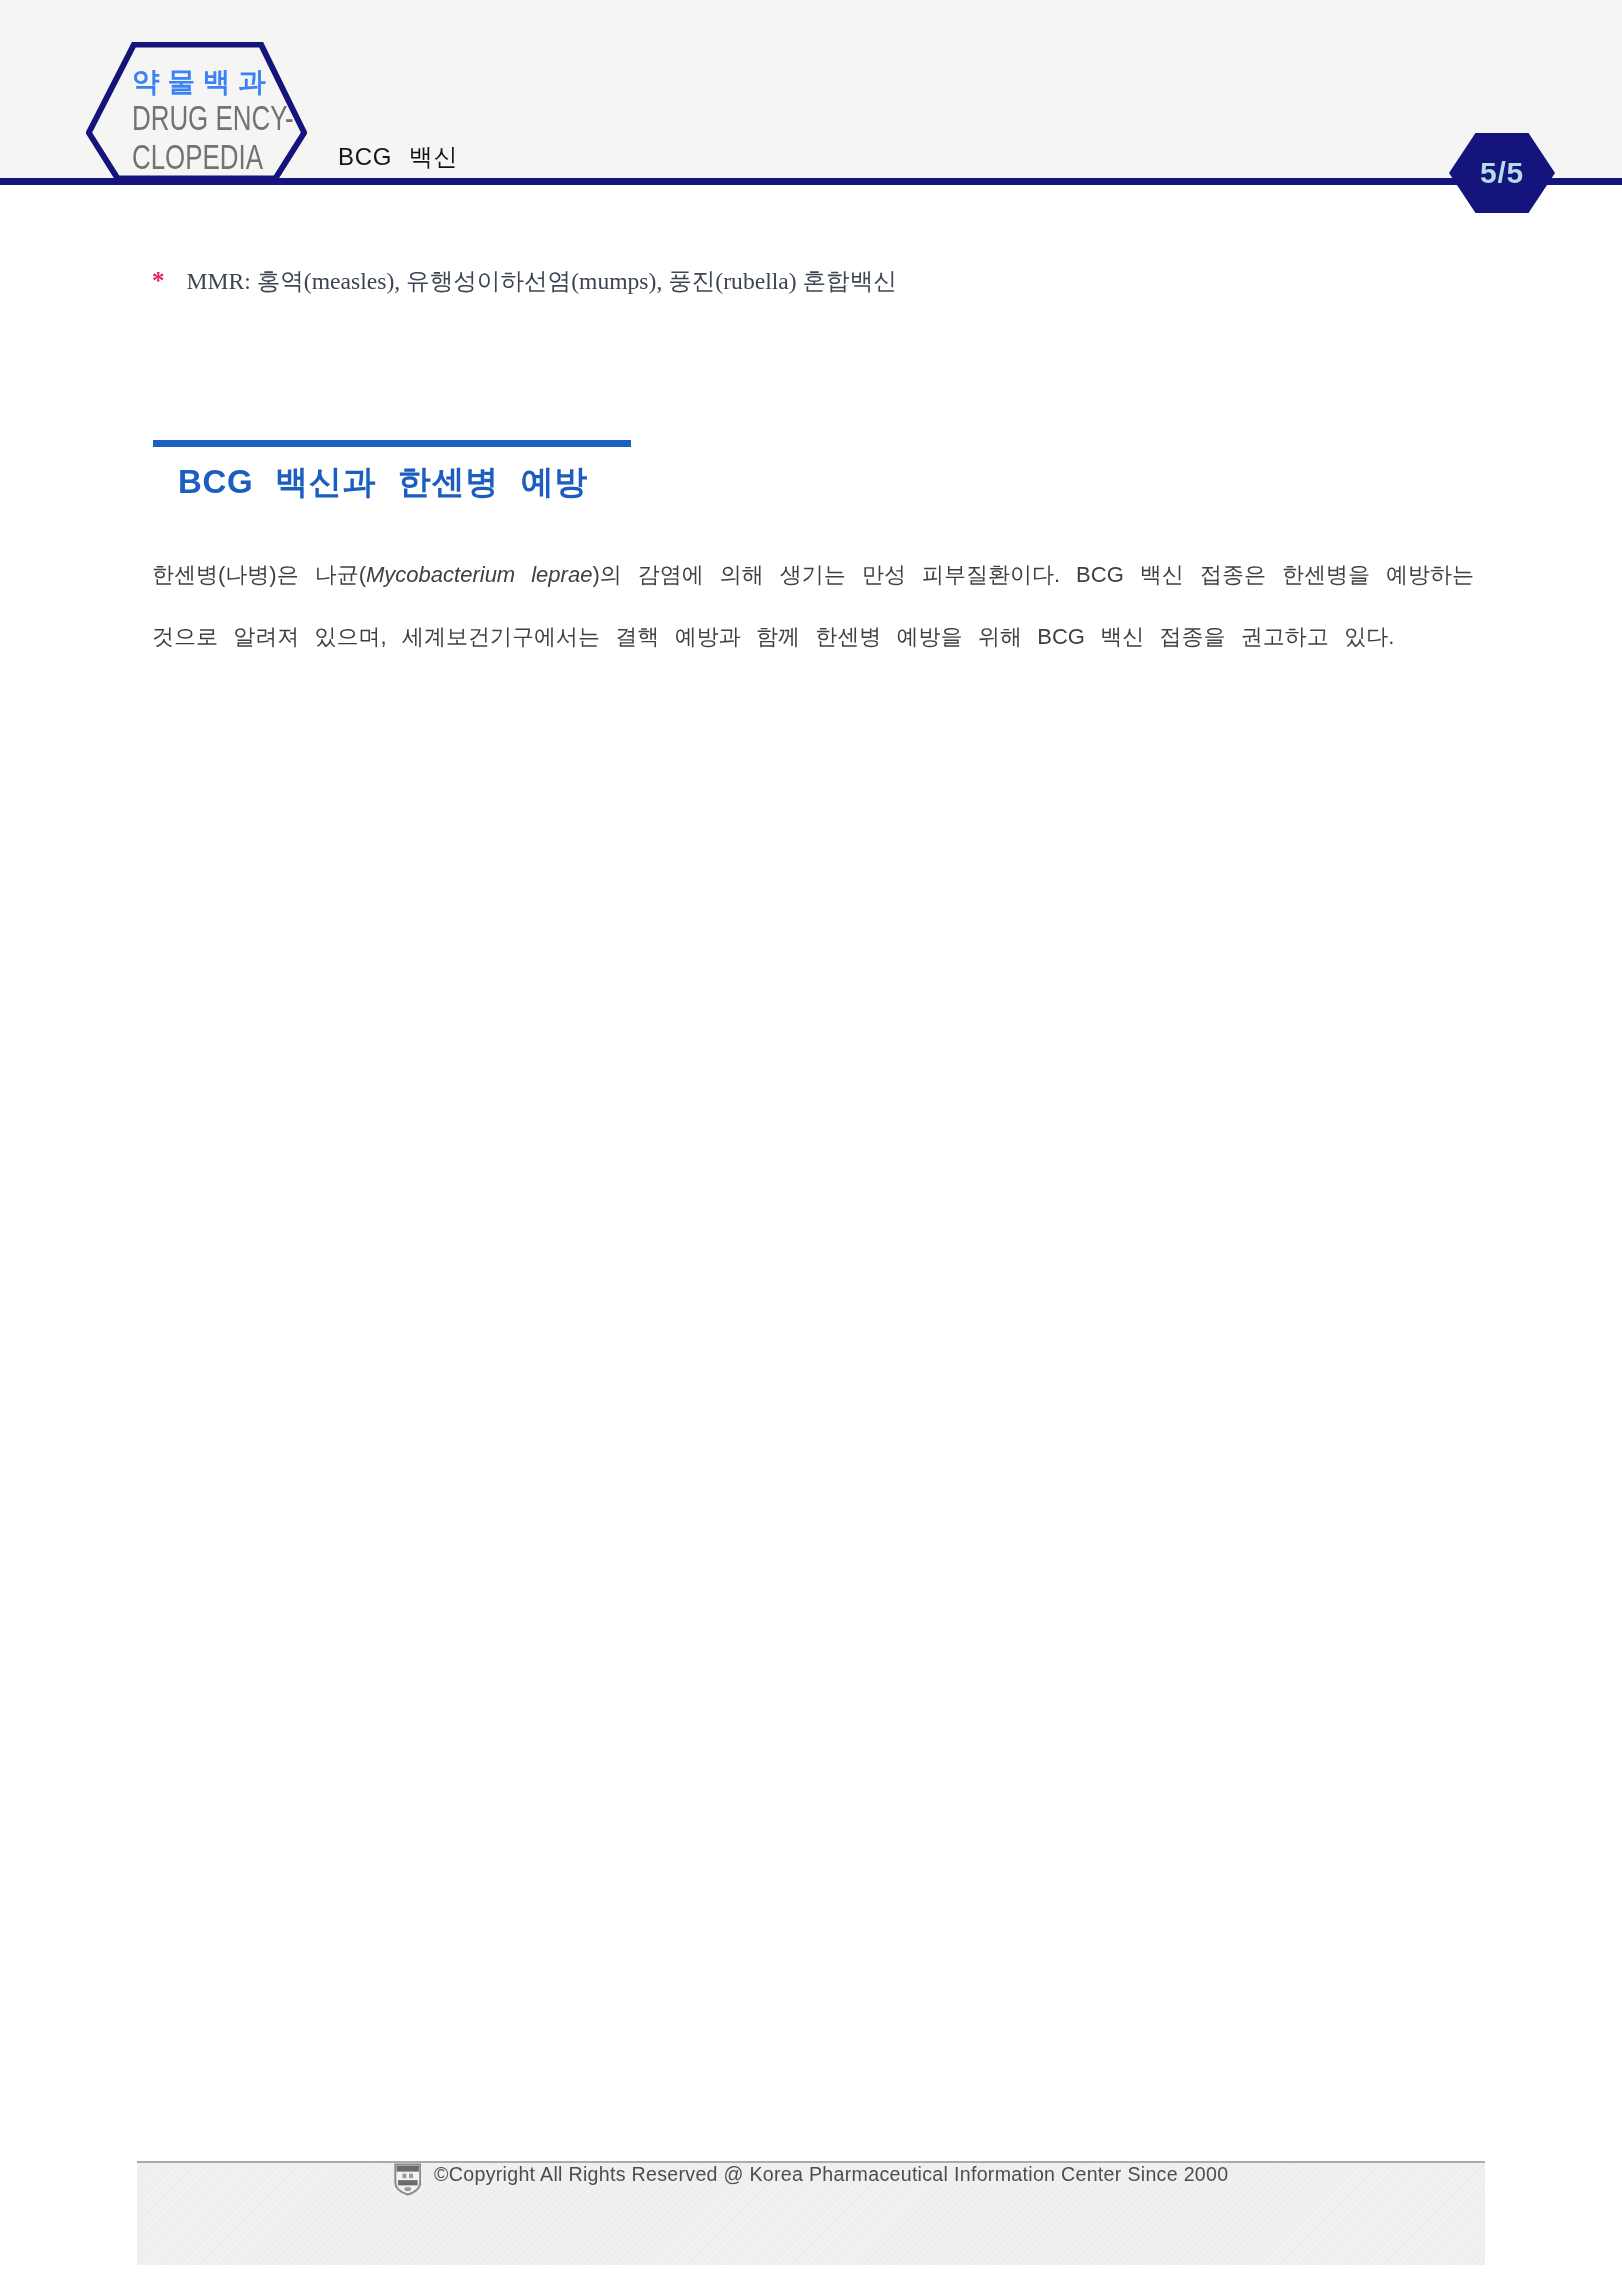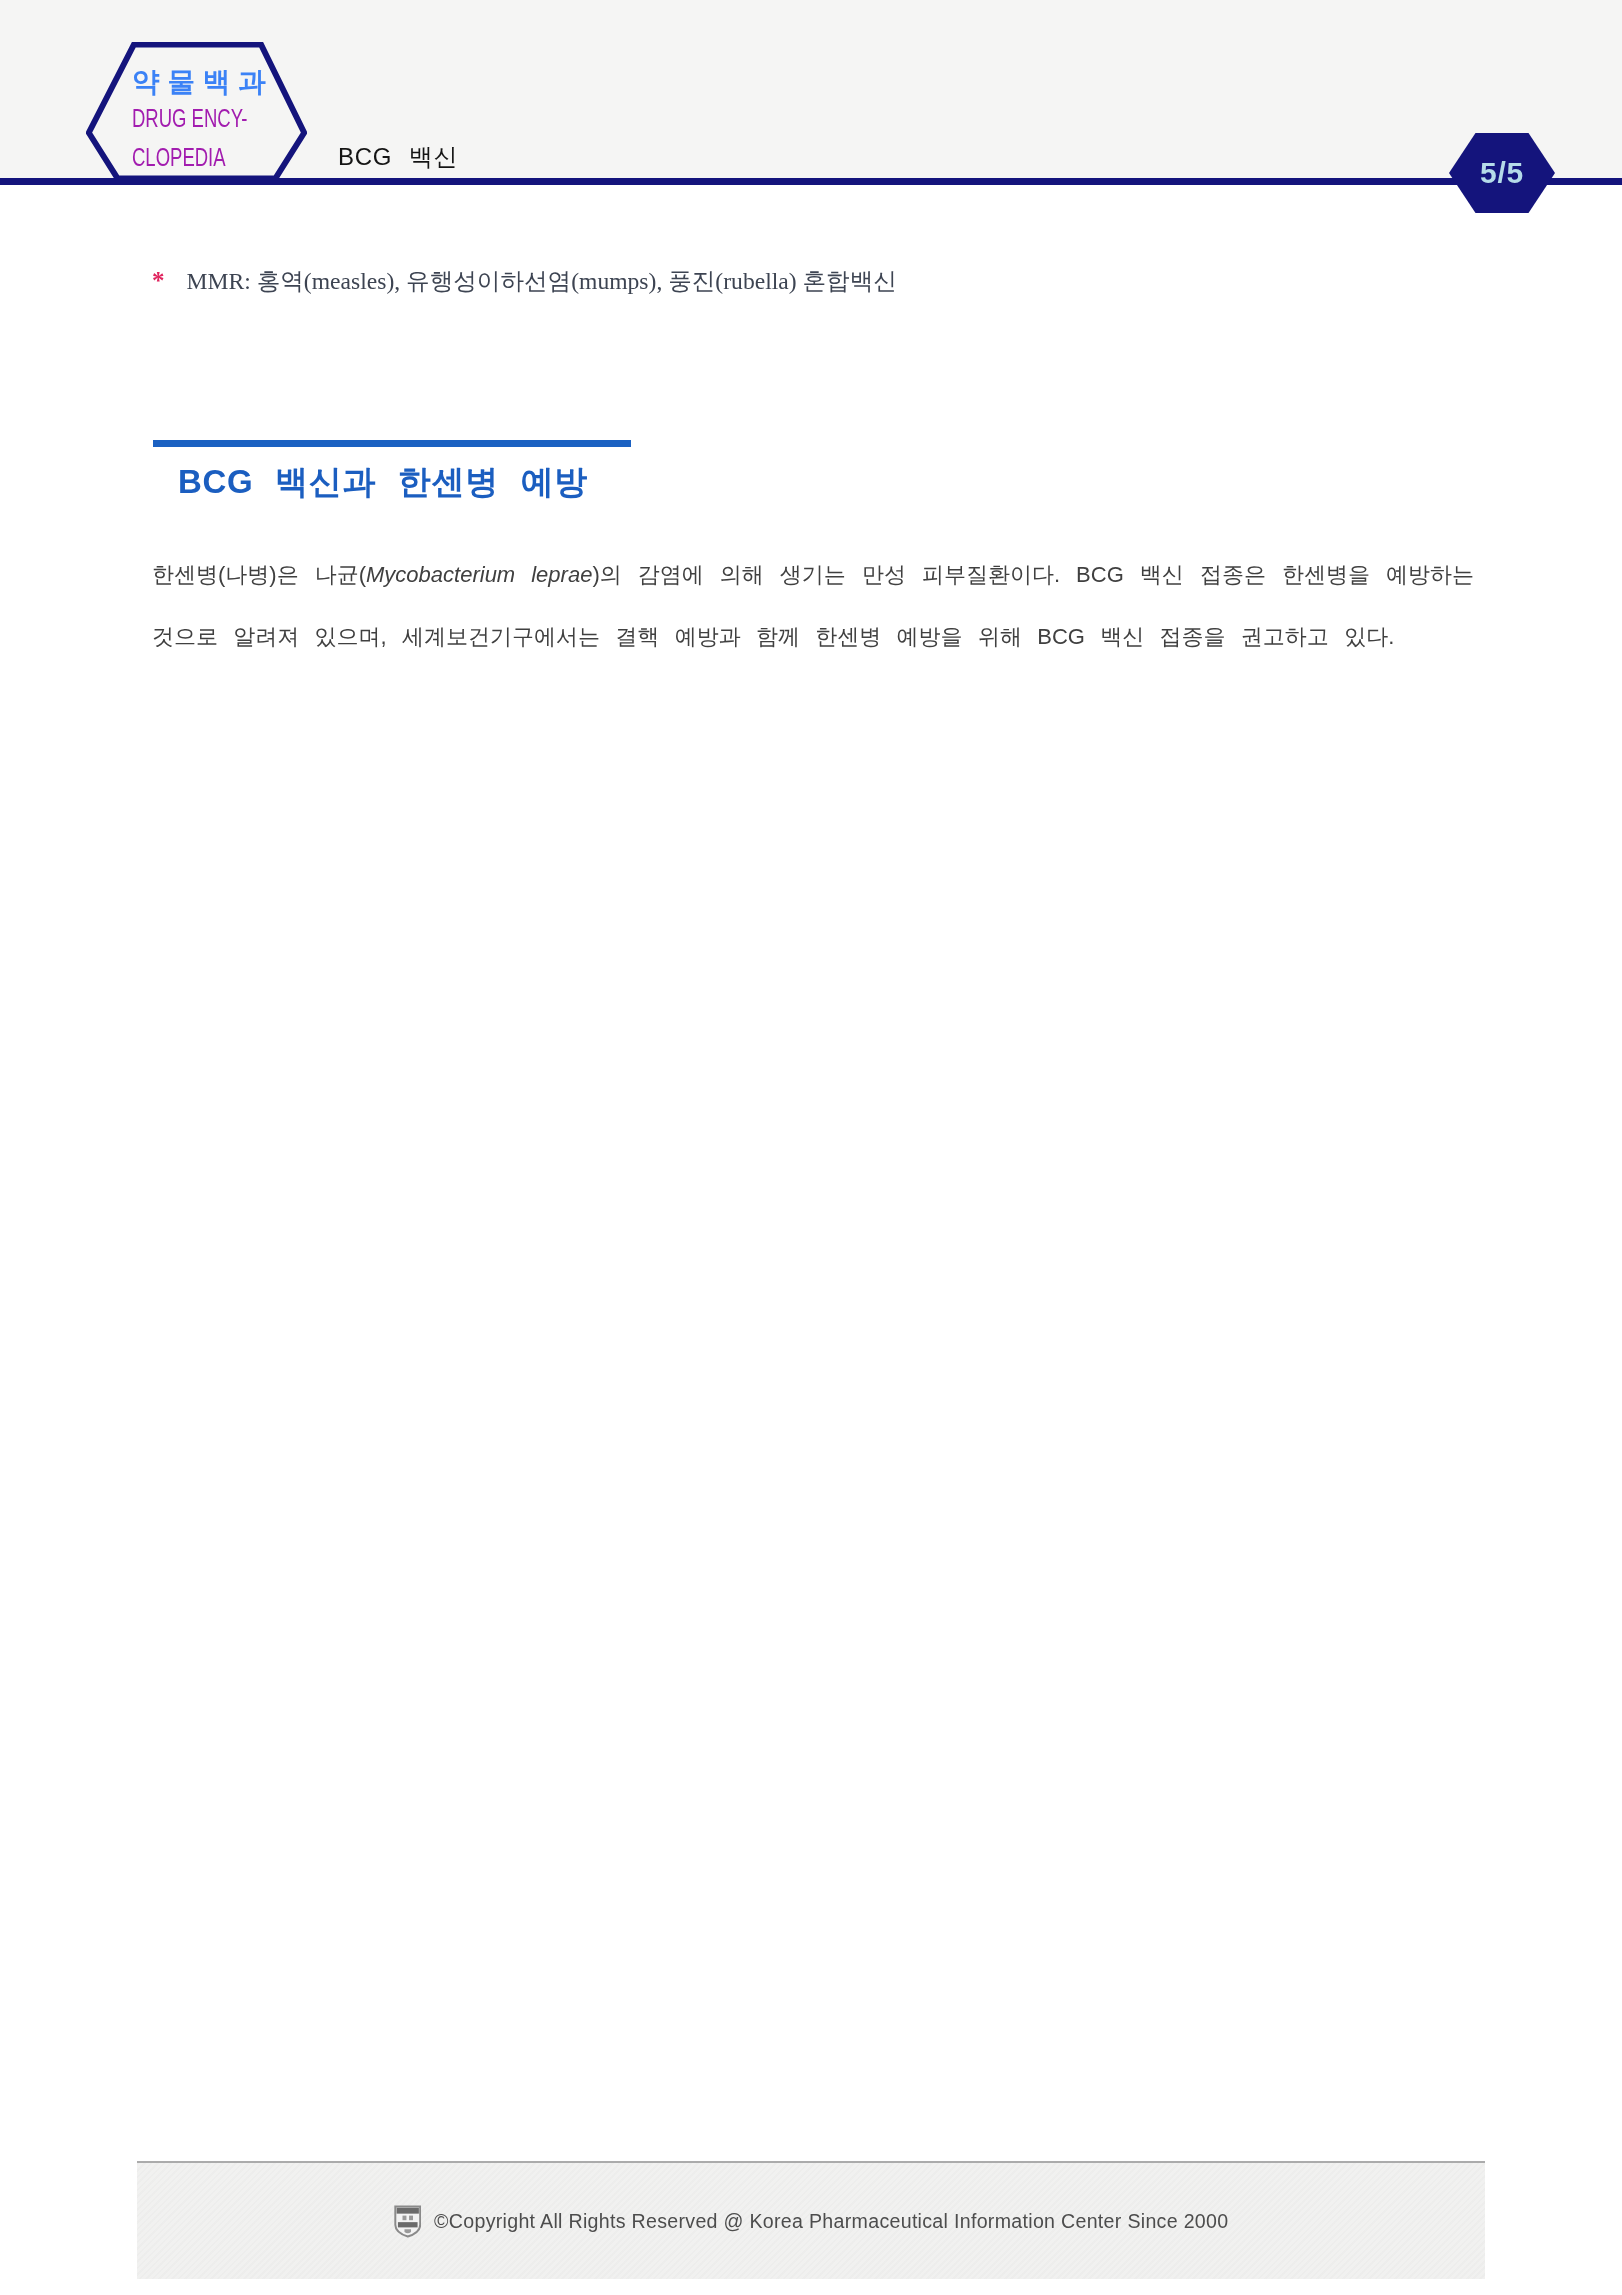--- a/index.html
+++ b/index.html
@@ -26,21 +26,21 @@
   .logo-hex svg{position:absolute;left:0;top:0;}
   .logo-text{
     position:absolute;left:46px;top:26px;width:170px;line-height:1;
   }
   .logo-kr{
     font-size:27.5px;font-weight:700;color:#3b82f6;
     letter-spacing:7.9px;white-space:nowrap;
   }
   .logo-en{
     margin-top:6.5px;
-    font-size:25px;line-height:32px;font-weight:500;color:#a21caf;
+    font-size:35px;line-height:32px;font-weight:500;color:#737373;
     white-space:nowrap;
   }
   .logo-en span{display:inline-block;transform:scaleX(0.74);transform-origin:0 0;}
   .header-title{
     position:absolute;left:338px;top:134px;height:46px;z-index:2;
     display:flex;align-items:center;
     font-size:24px;font-weight:500;color:#141414;
     letter-spacing:0.7px;word-spacing:9.2px;white-space:nowrap;
   }
   .page-badge{
@@ -74,26 +74,26 @@
   .body-paragraph{
     position:absolute;left:152px;top:544px;width:1322px;
     font-family:Liberation Sans, sans-serif;
     font-size:22px;line-height:62px;color:#404040;
     text-align:justify;word-spacing:9.2px;
   }
   .body-paragraph em{font-style:italic;}
 
   
   .footer-band{
-    position:absolute;left:137px;top:2161px;width:1348px;height:118px;
+    position:absolute;left:137px;top:2161px;width:1348px;height:104px;
     background:#f1f1f0;
     background-image:repeating-linear-gradient(135deg,rgba(0,0,0,0.015) 0 2px,rgba(255,255,255,0) 2px 4.6px);
     border-top:2.6px solid #ababab;
     box-sizing:border-box;
-    display:flex;align-items:center;justify-content:center;gap:13px;
+    display:flex;align-items:flex-start;justify-content:center;gap:13px;
   }
   .footer-text{
     font-size:19.6px;color:#4d4d4d;letter-spacing:0.3px;white-space:nowrap;
   }
   .shield-icon{flex:0 0 auto;}
 </style>
 </head>
 <body>
 
 <div class="page">

